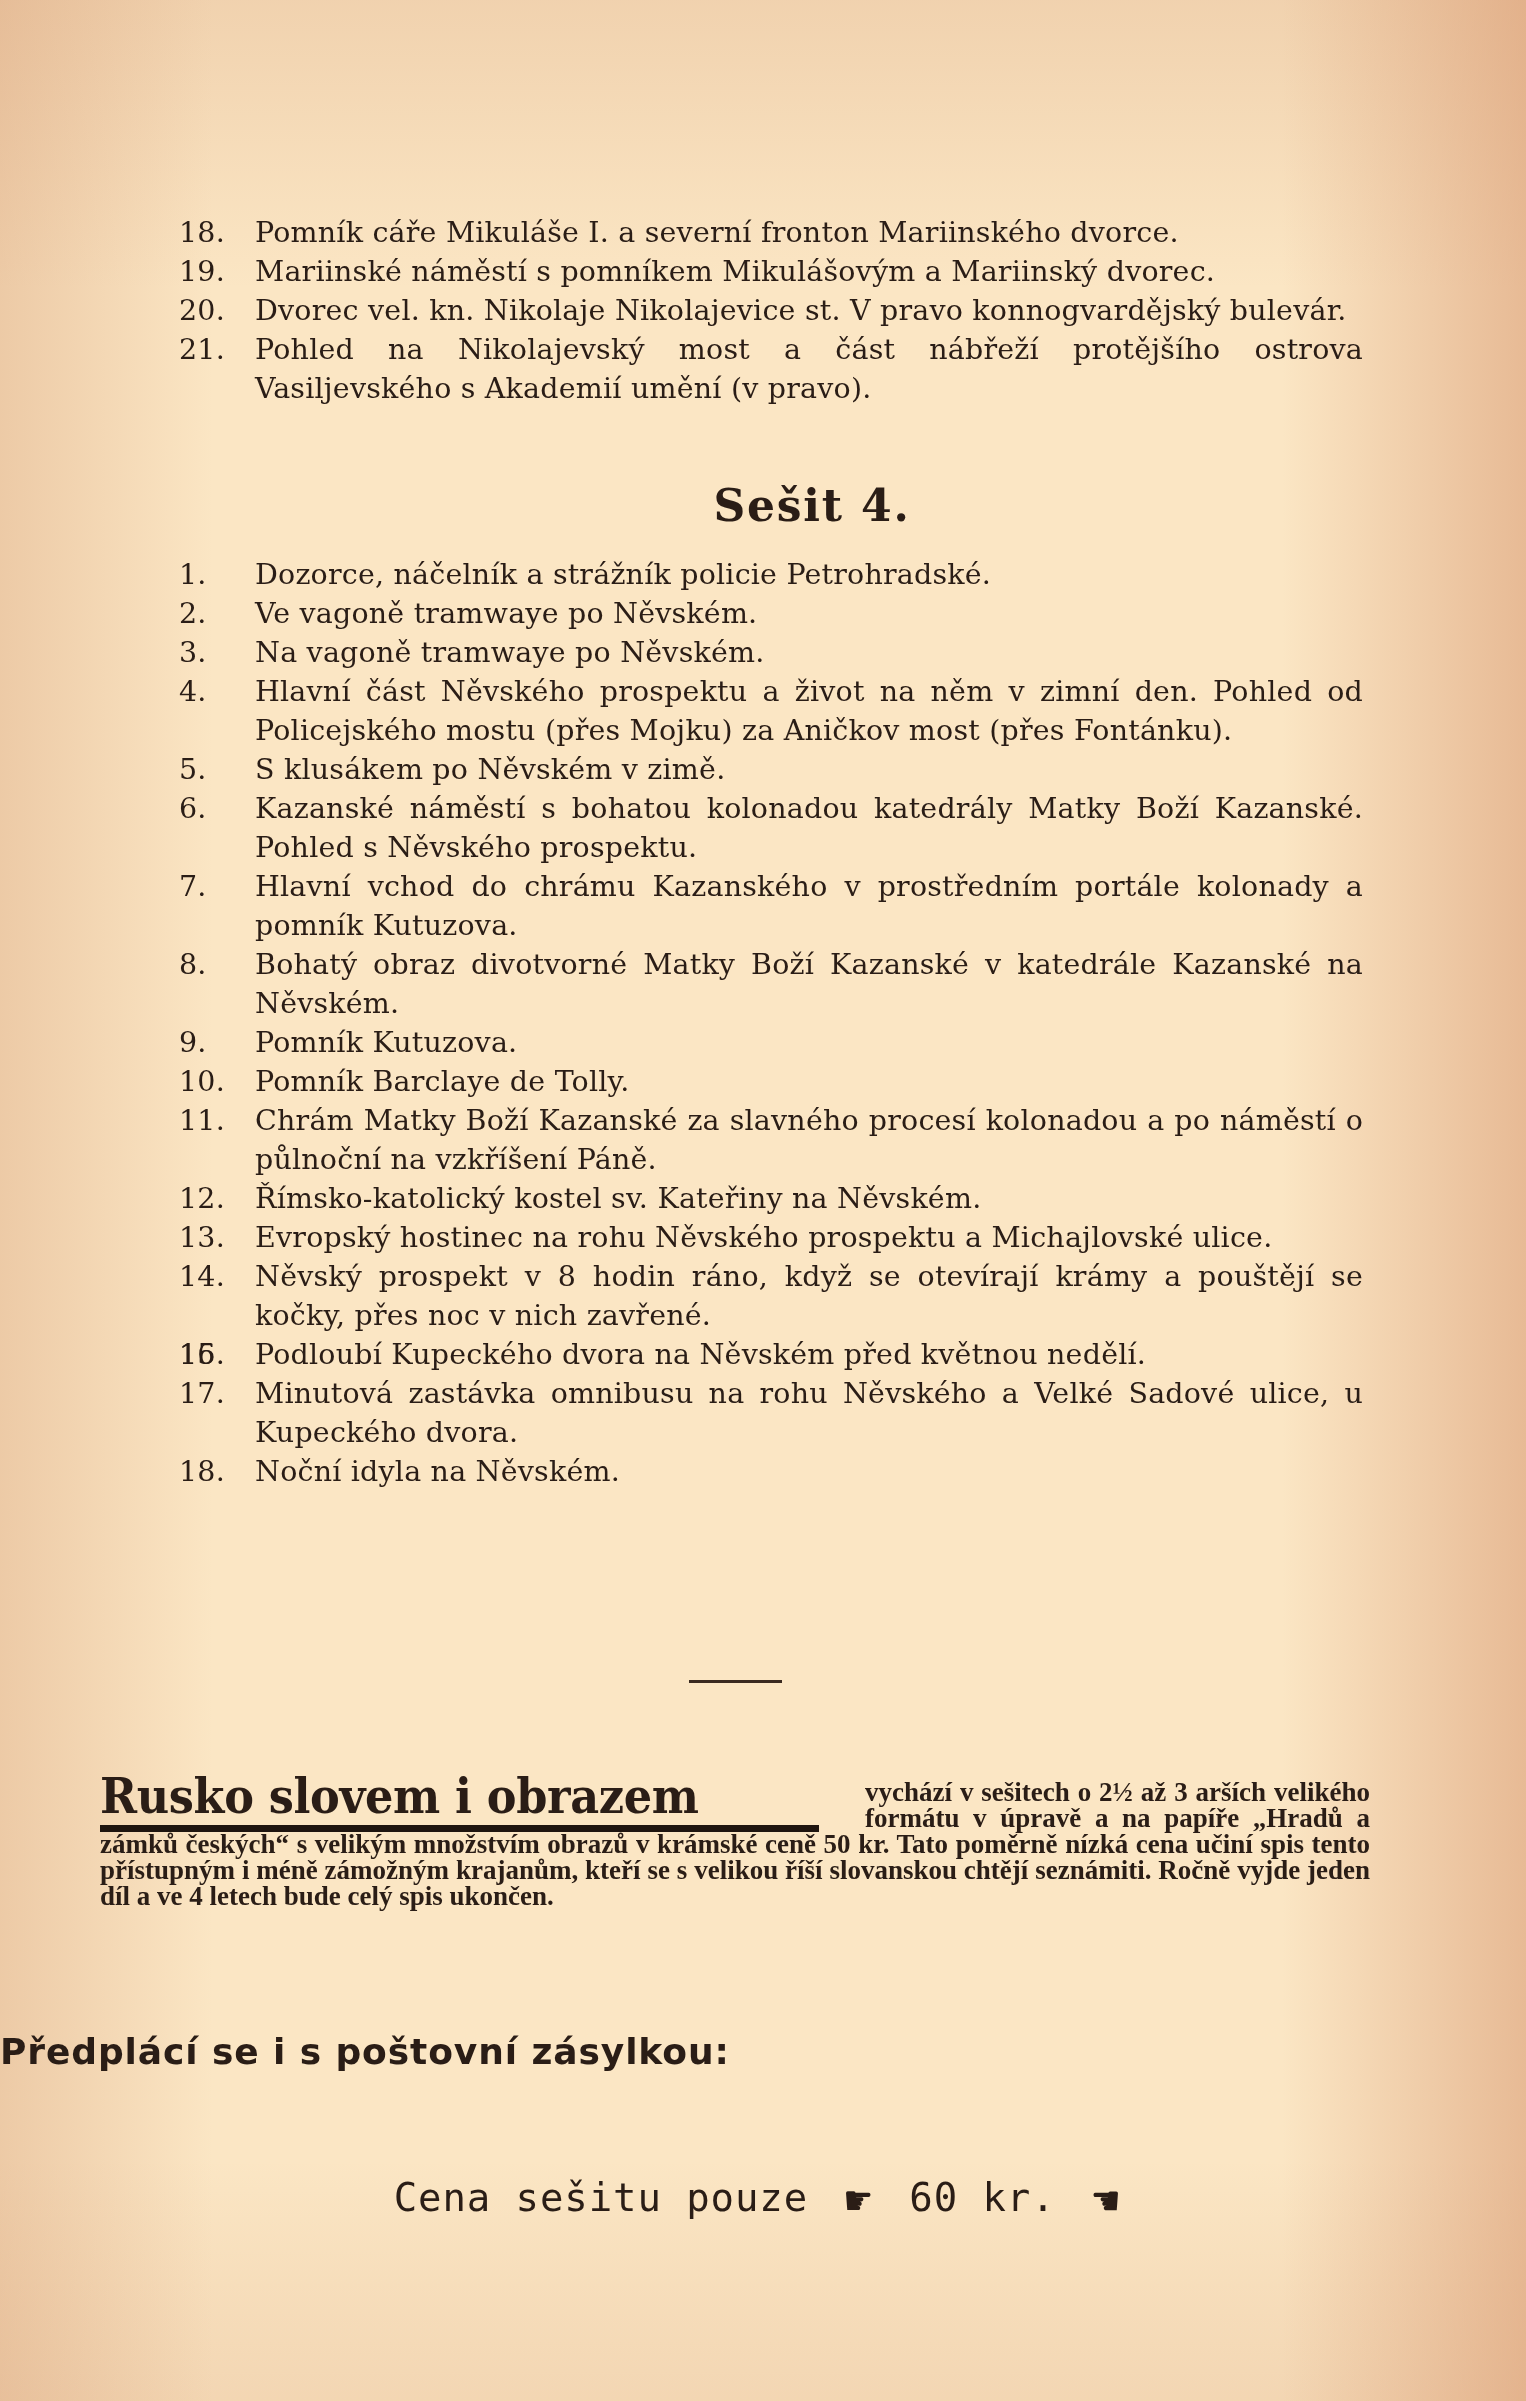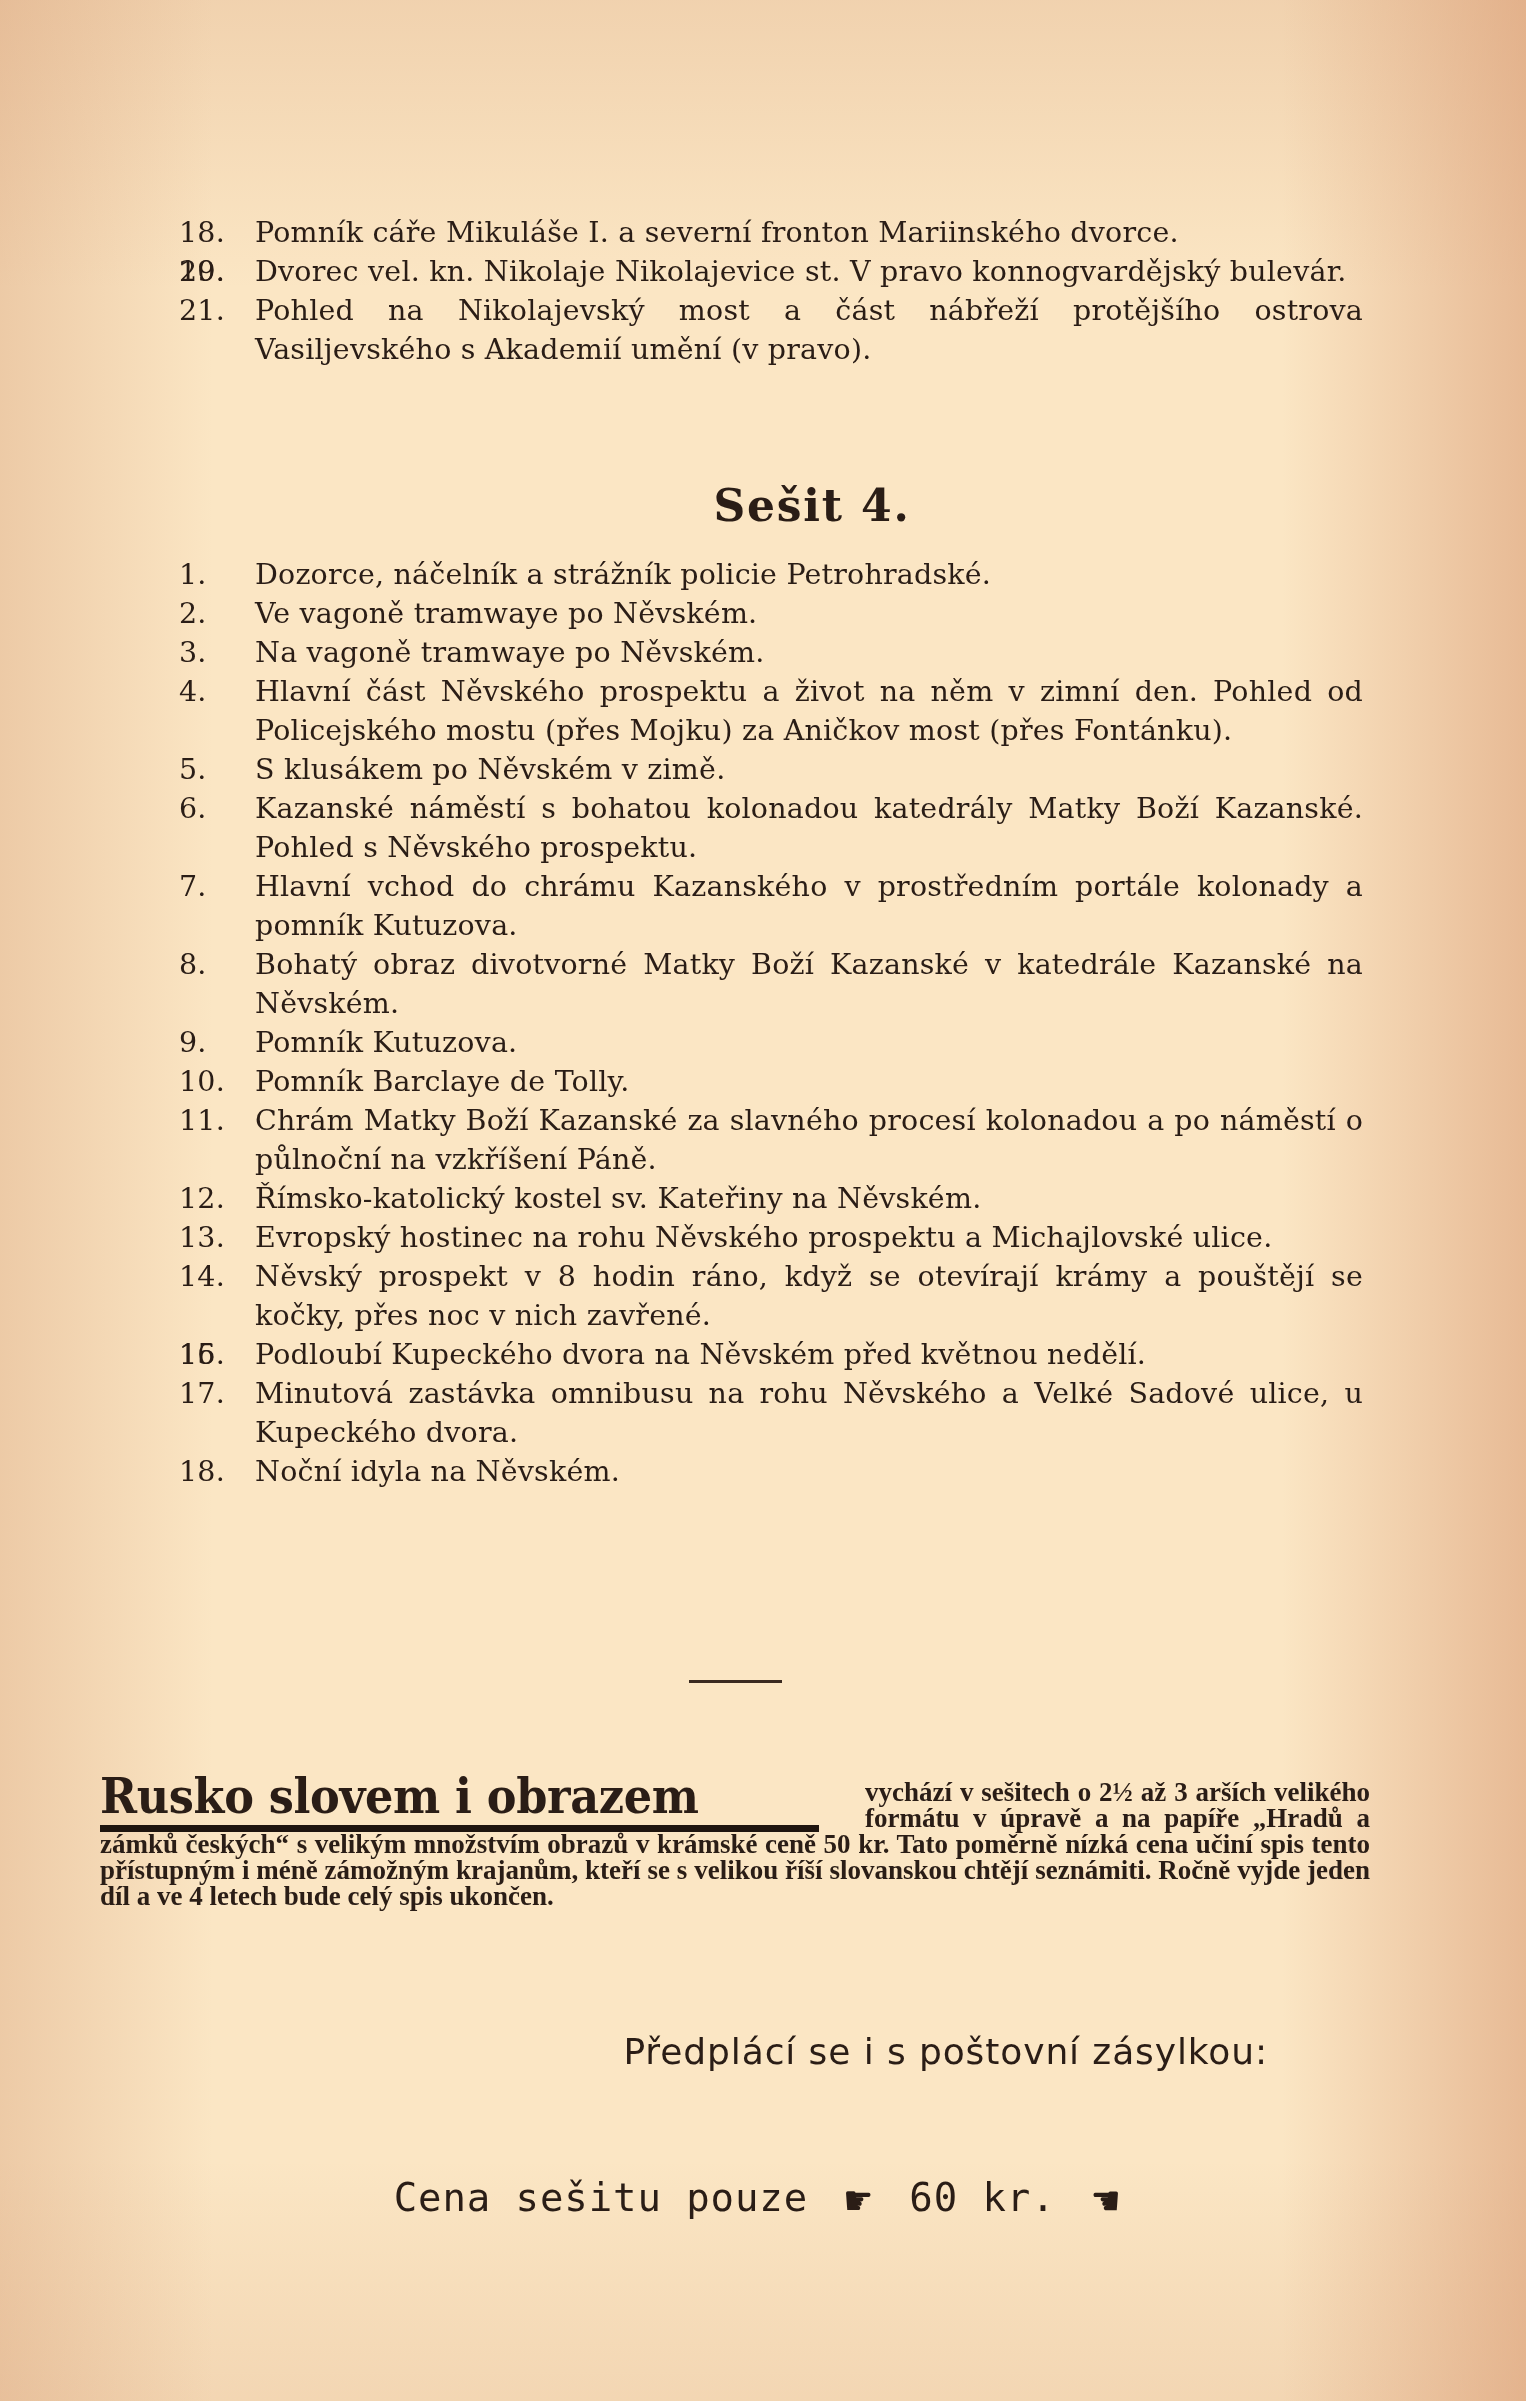--- a/index.html
+++ b/index.html
@@ -30,33 +30,33 @@
   .divider { position: absolute; left: 689px; top: 1680px; width: 93px; height: 2.7px; background: #3a2a20; }
 
   .ad { position: absolute; left: 100px; top: 1770px; width: 1270px; font-family: "Liberation Serif", serif; }
   .ad-title {
     float: left; font-family: "DejaVu Serif", serif; font-weight: bold; font-size: 48px; line-height: 52px;
     letter-spacing: -0.4px; transform: scaleX(0.93); transform-origin: left top; width: 765px; white-space: nowrap;
   }
   .ad-bar { position: absolute; left: 0; top: 55px; width: 719px; height: 7.1px; background: #1f150f; }
   .ad-text { font-weight: bold; font-size: 27px; line-height: 26px; text-align: justify; text-align-last: left; padding-top: 9px; }
 
-  .subscribe { position: absolute; top: 2031px; left: 0; width: 1268px; text-align: right; font-family: "DejaVu Sans", sans-serif; font-weight: normal; font-size: 36px; letter-spacing: 0.9px; }
+  .subscribe { position: absolute; top: 2031px; left: 0; width: 1268px; text-align: left; font-family: "DejaVu Sans", sans-serif; font-weight: bold; font-size: 36px; letter-spacing: 0.9px; }
   .prices { position: absolute; top: 2106px; left: 0; width: 1526px; text-align: center; font-family: "Liberation Serif", serif; font-weight: bold; font-size: 27px; }
   .price-line { position: absolute; top: 2175px; left: 0; width: 1526px; text-align: center; font-family: "DejaVu Sans Mono", monospace; font-size: 39px; letter-spacing: 0.9px; }
   .hand { display: inline-block; font-size: 44px; vertical-align: middle; margin: 0 12.5px; }
 </style>
 </head>
 <body>
 
 <div class="page">
 
   <ul class="list" id="prev-list">
     <li><span class="num">18.</span><span>Pomník cáře Mikuláše I. a severní fronton Mariinského dvorce.</span></li>
-    <li><span class="num">19.</span></li>
+    <li><span class="num">19.</span><span>Mariinské náměstí s pomníkem Mikulášovým a Mariinský dvorec.</span></li>
     <li><span class="num">20.</span><span>Dvorec vel. kn. Nikolaje Nikolajevice st. V pravo konnogvardějský bulevár.</span></li>
     <li><span class="num">21.</span><span>Pohled na Nikolajevský most a část nábřeží protějšího ostrova Vasiljevského s Akademií umění (v pravo).</span></li>
   </ul>
 
   <div class="heading"><span>Sešit 4.</span></div>
 
   <ul class="list" id="main-list">
     <li><span class="num">1.</span><span>Dozorce, náčelník a strážník policie Petrohradské.</span></li>
     <li><span class="num">2.</span><span>Ve vagoně tramwaye po Něvském.</span></li>
     <li><span class="num">3.</span><span>Na vagoně tramwaye po Něvském.</span></li>

